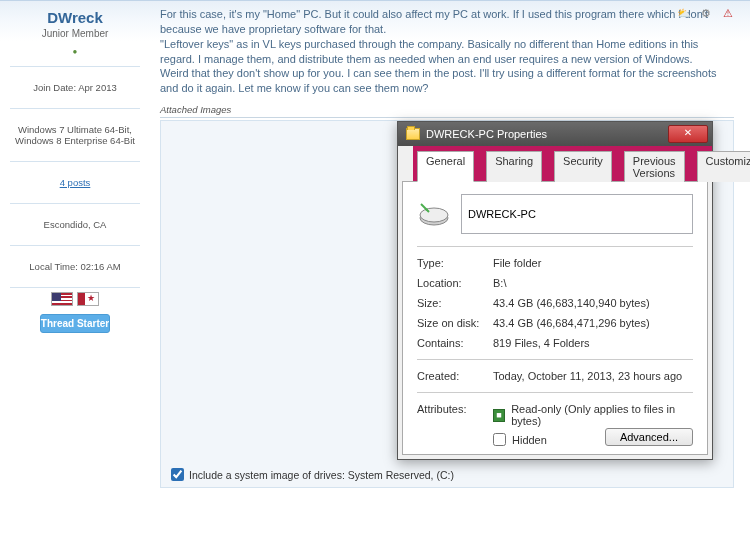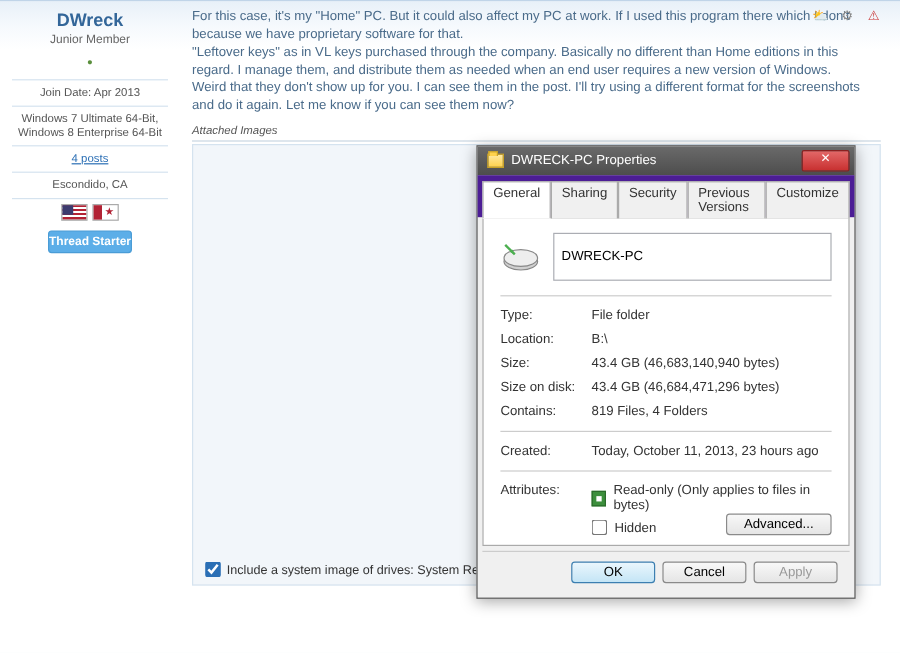--- a/index.html
+++ b/index.html
@@ -2,21 +2,21 @@
 <html><head>
 <meta charset="utf-8">
 <style>
 * { box-sizing: border-box; margin: 0; padding: 0; }
 body { font-family: Verdana, Arial, sans-serif; font-size: 11px; color: #333; background: #fff; width: 750px; height: 544px; overflow: hidden; position: relative; }
 .page { display: flex; background: linear-gradient(#e8f0f8 0%, #f5f9fd 20px, #fff 40px); height: 412px; border-top: 1px solid #c0d4e8; }
 .sidebar { width: 150px; padding: 8px 10px 10px 10px; text-align: center; }
 .username { font-size: 15px; font-weight: bold; color: #336699; margin-bottom: 2px; }
 .userrole { font-size: 10px; color: #666; margin-bottom: 8px; }
 .online-dot { color: #5a8f3c; font-size: 8px; margin-bottom: 10px; }
-.user-meta { border-top: 1px solid #d5e3ef; padding: 5px 0; font-size: 9.5px; color: #555; }
+.user-meta { border-top: 1px solid #d5e3ef; padding: 15px 0; font-size: 9.5px; color: #555; }
 .user-meta a { color: #2b6fb5; text-decoration: underline; }
 .flags { padding: 4px 0; border-top: 1px solid #d5e3ef; display:flex; justify-content:center; gap:4px; }
 .flag { width:22px; height:14px; border:1px solid #aaa; display:inline-block; }
 .flag-us { background: linear-gradient(#b22234 0%, #b22234 14%, #fff 14%, #fff 28%, #b22234 28%, #b22234 42%, #fff 42%, #fff 56%, #b22234 56%, #b22234 70%, #fff 70%, #fff 84%, #b22234 84%); position:relative; }
 .flag-us::before { content:''; position:absolute; top:0; left:0; width:9px; height:8px; background:#3c3b6e; }
 .flag-ca { background:#fff; position:relative; }
 .flag-ca::before { content:''; position:absolute; left:0; width:7px; height:100%; background:#b22234; }
 .flag-ca::after { content:'★'; position:absolute; left:9px; top:0; color:#b22234; font-size:9px; }
 .thread-starter { display:inline-block; background:#5caee8; color:#fff; font-weight:bold; font-size:10px; padding:3px 0; border-radius:3px; margin-top:4px; border:1px solid #4a9cd6; }
 .content { flex:1; padding: 6px 16px 10px 10px; position:relative; }
@@ -26,21 +26,21 @@
 .attached-label { font-size:9.5px; font-style:italic; color:#555; border-bottom:1px solid #c8d6e2; padding-bottom:2px; margin-bottom:2px; }
 .attached-area { background:#f2f6fa; border:1px solid #d5e3ef; height:368px; position:relative; }
 .include-row { position:absolute; bottom:6px; left:10px; display:flex; align-items:center; gap:5px; font-size:10.5px; color:#333; }
 .include-row input { accent-color:#2b6fb5; }
 
 
 .dialog { position:absolute; top:0px; right:20px; width:316px; background:#f0f0f0; border:1px solid #555; box-shadow:0 3px 12px rgba(0,0,0,0.35); font-family:"Segoe UI",Tahoma,sans-serif; font-size:11px; }
 .dialog-titlebar { background:linear-gradient(#6a6a6a,#4d4d4d); color:#fff; height:24px; display:flex; align-items:center; padding:0 4px 0 8px; }
 .dialog-titlebar .title { flex:1; display:flex; align-items:center; gap:6px; }
 .dialog-close { width:40px; height:18px; background:linear-gradient(#e36868,#c83030); border:1px solid #8a2020; border-radius:2px; color:#fff; text-align:center; line-height:14px; font-size:10px; }
-.dialog-tabs { display:flex; background:#4c1d95; padding:4px 4px 0 4px; gap:0; }
+.dialog-tabs { display:flex; background:#be185d; padding:4px 4px 0 4px; gap:12px;margin-left:15px; }
 .dialog-tab { background:#f0f0f0; border:1px solid #aaa; border-bottom:none; padding:3px 8px; font-size:11px; color:#333; position:relative; top:1px; }
 .dialog-tab.active { background:#fff; border-bottom:1px solid #fff; z-index:2; }
 .dialog-body { background:#fff; border:1px solid #aaa; margin:0 4px 4px 4px; padding:12px 14px 8px 14px; }
 .drive-row { display:flex; align-items:center; gap:10px; margin-bottom:12px; }
 .drive-icon { width:34px; height:28px; position:relative; }
 .drive-icon svg { width:34px; height:28px; }
 .drive-name { flex:1; border:1px solid #abadb3; padding:13px 6px; font-size:11px; background:#fff; }
 .prop-divider { border-top:1px solid #ccc; margin:6px 0; }
 .prop-row { display:flex; padding:4px 0; font-size:11px; }
 .prop-label { width:76px; color:#333; }
@@ -64,20 +64,24 @@
     <div class="username">DWreck</div>
     <div class="userrole">Junior Member</div>
     <div class="online-dot">●</div>
     <div class="user-meta">
       <span>Join Date:</span>
       <span>Apr 2013</span>
     </div>
     <div class="user-meta">Windows 7 Ultimate 64-Bit, Windows 8 Enterprise 64-Bit</div>
     <div class="user-meta"><a href="#">4 posts</a></div>
     <div class="user-meta">Escondido, CA</div>
+    <div class="user-meta">
+      <span>Local Time:</span>
+      <span>02:16 AM</span>
+    </div>
     <div class="flags">
       <span class="flag flag-us"></span>
       <span class="flag flag-ca"></span>
     </div>
     <div class="thread-starter">Thread Starter</div>
   </div>
 
   <div class="content">
     <div class="top-icons">
       <span>⛅</span>
@@ -160,21 +164,16 @@
               <div class="attr-row" style="margin-top:6px">
                 <input type="checkbox" style="">
                 <span>Hidden</span>
               </div>
             </div>
           </div>
           <div class="attr-advanced">
             <button class="win-btn">Advanced...</button>
           </div>
         </div>
-        <div class="dialog-footer">
-          <button class="win-btn primary">OK</button>
-          <button class="win-btn">Cancel</button>
-          <button class="win-btn" disabled="">Apply</button>
-        </div>
       </div>
     </div>
   </div>
 </div>
 
 </body></html>

